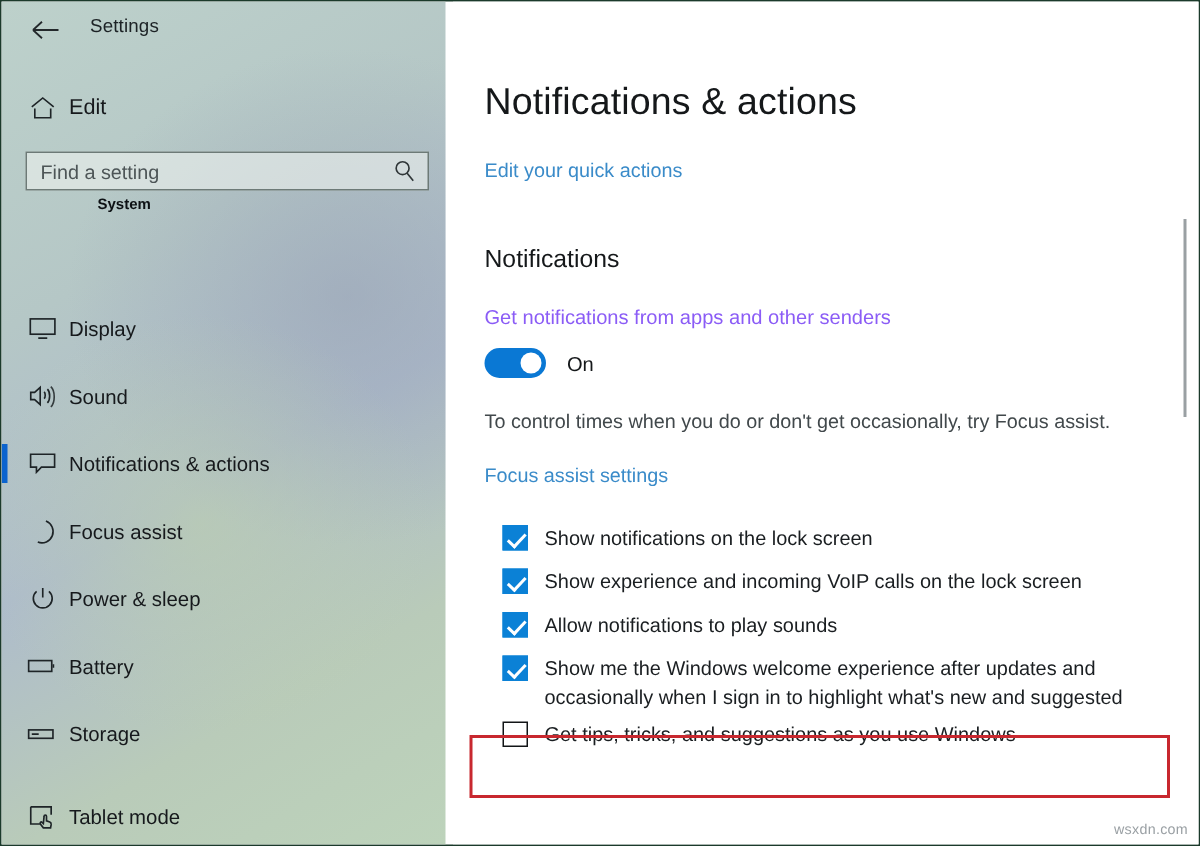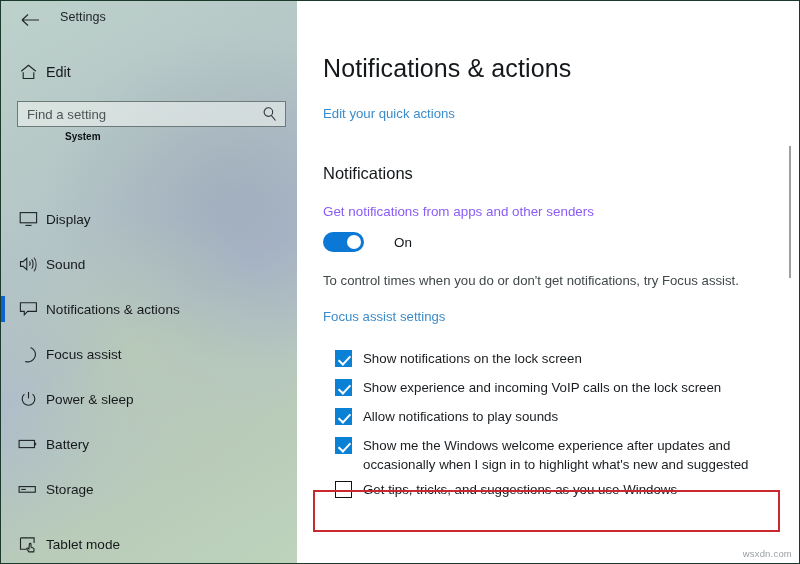--- a/index.html
+++ b/index.html
@@ -193,21 +193,21 @@
     cursor: pointer;
   }
   #toggle .knob {
     position: absolute;
     right: 3px; top: 3px;
     width: 14px; height: 14px;
     border-radius: 50%;
     background: #ffffff;
   }
   #toggle-state {
-    margin-left: 30px;
+    margin-left: 14px;
     font-size: 13.4px;
     color: #15181a;
   }
 
   #focus-desc {
     position: absolute;
     left: 21px; top: 270px;
     width: 420px;
     font-size: 13.2px;
     line-height: 19px;
@@ -438,21 +438,21 @@
 
     <div id="get-notif-label">Get notifications from apps and other senders</div>
 
     <div id="toggle-row">
       <div id="toggle">
         <div class="knob"></div>
       </div>
       <div id="toggle-state">On</div>
     </div>
 
-    <div id="focus-desc">To control times when you do or don't get notifications, try Focus assist.</div>
+    <div id="focus-desc">To control times when you do or don't get occasionally, try Focus assist.</div>
 
     <div id="focus-link">Focus assist settings</div>
 
     <div id="checklist">
 
       <div class="chk-row">
         <div class="box checked"></div>
         <div class="chk-label">Show notifications on the lock screen</div>
       </div>
 

